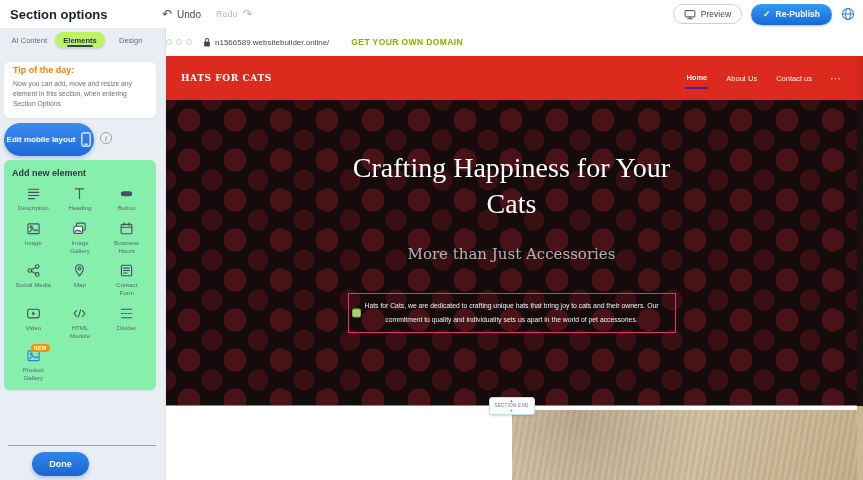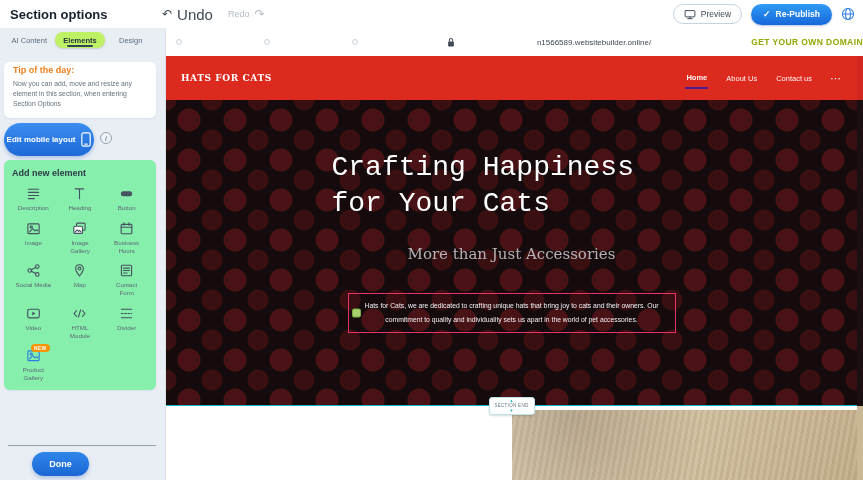--- a/index.html
+++ b/index.html
@@ -4,21 +4,21 @@
 <style>
   * { box-sizing: border-box; margin: 0; padding: 0; }
   body { margin:0; background:#fff; font-family:"Liberation Sans", sans-serif; }
   .root { position:relative; width:863px; height:480px; overflow:hidden; background:#fff; }
 
   
   .topbar { position:absolute; top:0; left:0; right:0; height:28px; background:#fff; display:flex; align-items:center; padding:0 8px 0 10px; z-index:30; }
   .tb-title { font-size:13px; font-weight:bold; color:#16212e; width:152px; }
   .undo-group { display:flex; align-items:center; gap:5px; }
   .undo-ic { font-size:12px; color:#3f4a56; cursor:pointer; }
-  .undo-txt { font-size:15px; color:#3f4a56; background:none; border:none; cursor:pointer; }
+  .undo-txt { font-size:10px; color:#3f4a56; background:none; border:none; cursor:pointer; }
   .redo-txt { font-size:9px; color:#b3bcc5; background:none; border:none; margin-left:10px; cursor:pointer; }
   .redo-ic { font-size:12px; color:#b3bcc5; cursor:pointer; }
   .tb-right { margin-left:auto; display:flex; align-items:center; gap:9px; }
   .preview-btn { display:flex; align-items:center; gap:5px; height:20px; padding:0 10px; border:1px solid #c6d2de; border-radius:11px; background:#fff; font-size:8.5px; color:#3f4a56; cursor:pointer; }
   .republish-btn { display:flex; align-items:center; gap:5px; height:21px; padding:0 12px; border:none; border-radius:11px; background:linear-gradient(180deg,#309cf5,#1767da); font-size:8.5px; font-weight:bold; color:#fff; cursor:pointer; box-shadow:0 1px 2px rgba(20,80,180,.35); }
   .chk { font-size:9px; }
   .globe { display:flex; cursor:pointer; }
 
   
   .sidebar { position:absolute; top:28px; left:0; width:166px; bottom:0; background:#e9eef5; border-right:1px solid #d9e1ea; z-index:20; }
@@ -36,41 +36,41 @@
   .grid { display:grid; grid-template-columns:repeat(3,1fr); column-gap:4px; row-gap:9px; }
   .cell { position:relative; display:flex; flex-direction:column; align-items:center; gap:3px; background:none; border:none; cursor:pointer; padding:0; font-family:inherit; }
   .cell svg { stroke:#46525f; fill:none; stroke-width:1.2; stroke-linecap:round; stroke-linejoin:round; }
   .lbl { font-size:6.2px; line-height:1.25; color:#5c6874; text-align:center; max-width:36px; }
   .badge { position:absolute; top:-4px; right:5px; background:#f59300; color:#fff; font-size:5px; font-weight:bold; padding:1px 3px; border-radius:5px; letter-spacing:.3px; }
   .sep { position:absolute; top:417px; left:8px; width:148px; height:1px; background:#94a1ae; }
   .done { position:absolute; bottom:4px; left:4px; width:57px; height:24px; border:none; border-radius:13px; background:linear-gradient(180deg,#2f86ea,#1a66d4); color:#fff; font-size:9px; font-weight:bold; cursor:pointer; box-shadow:0 2px 4px rgba(20,80,180,.3); font-family:inherit;margin-left:28px; }
 
   
   .main { position:absolute; top:28px; left:166px; right:0; bottom:0; background:#fff; }
-  .browser-bar { height:28px; display:flex; align-items:center; padding-left:10px; background:#fff;justify-content:space-between; }
+  .browser-bar { height:28px; display:flex; align-items:center; padding-left:0; background:#fff; }
   .dot { width:6px; height:6px; border:1px solid #c9d2da; border-radius:50%; margin-right:4px; }
   .lock { margin:0 4px 0 7px; display:flex; }
   .url { font-size:8px; color:#3f4a56; cursor:text; }
   .cta { font-size:8.5px; font-weight:bold; color:#93a803; letter-spacing:.4px; margin-left:22px; cursor:pointer; text-decoration:none; }
 
   .site { position:absolute; top:28px; left:0; width:691px; height:424px; overflow:hidden; background:#fff; }
   .site-header { height:44px; background:#dd2a1e; display:flex; align-items:center; justify-content:space-between; padding:0 16px 0 15px; }
   .logo { font-family:"DejaVu Serif", serif; font-weight:bold; font-size:9px; color:#fff; letter-spacing:.6px; cursor:pointer; }
   .site-nav { display:flex; align-items:center; gap:17px; height:100%; }
   .nav-link { font-size:7.5px; color:rgba(255,255,255,.95); text-decoration:none; cursor:pointer; padding:5px 1px; }
   .nav-link.active { border-bottom:2px solid #4c1d95; font-weight:bold; }
   .more { font-size:11px; color:#fff; cursor:pointer; line-height:1; }
 
   .hero { height:306px; background-color:#150b0d;
     background-image:
       radial-gradient(circle at center, rgba(146,30,34,.42) 0 11px, transparent 12px),
       radial-gradient(circle at center, rgba(116,22,26,.38) 0 10px, transparent 11px);
     background-size:46px 40px, 46px 40px; background-position:0 0, 23px 20px;
     display:flex; flex-direction:column; align-items:center; padding-top:50px; }
-  .hero h1 { font-family:Liberation Mono, monospace; font-weight:500; font-size:28px; line-height:1.3; color:#fff; max-width:360px; }
+  .hero h1 { font-family:Liberation Serif, serif; font-weight:500; font-size:28px; line-height:1.3; color:#fff; text-align:center; max-width:360px; }
   .hero h2 { font-family:"DejaVu Serif", serif; font-weight:normal; font-size:15px; color:#b8b2b4; margin-top:22px; text-align:center; }
   .para-box { position:relative; margin-top:30px; width:328px; border:1px solid #e8326e; padding:5px 6px; }
   .para-box p { font-size:6.8px; line-height:2.1; color:#f3f0f1; text-align:center; }
   .handle { position:absolute; left:3px; top:50%; transform:translateY(-50%); width:9px; height:9px; background:#a9cf6f; border:1px solid #7fae43; border-radius:2px; cursor:grab; }
 
   .section-line { position:absolute; top:349px; left:0; width:100%; height:2px; background:#17b5c4; }
   .section-pill { position:absolute; top:341px; left:50%; transform:translateX(-50%); width:46px; height:18px; background:#fdfefe; border:1px solid #bfe3ea; border-radius:3px; display:flex; flex-direction:column; align-items:center; justify-content:center; line-height:1; cursor:ns-resize; box-shadow:0 1px 2px rgba(0,0,0,.15); z-index:3; }
   .pill-arrow { font-size:4px; color:#10aabb; }
   .se-label { font-size:4.5px; color:#6b7a85; letter-spacing:.3px; margin:1px 0; }
 

